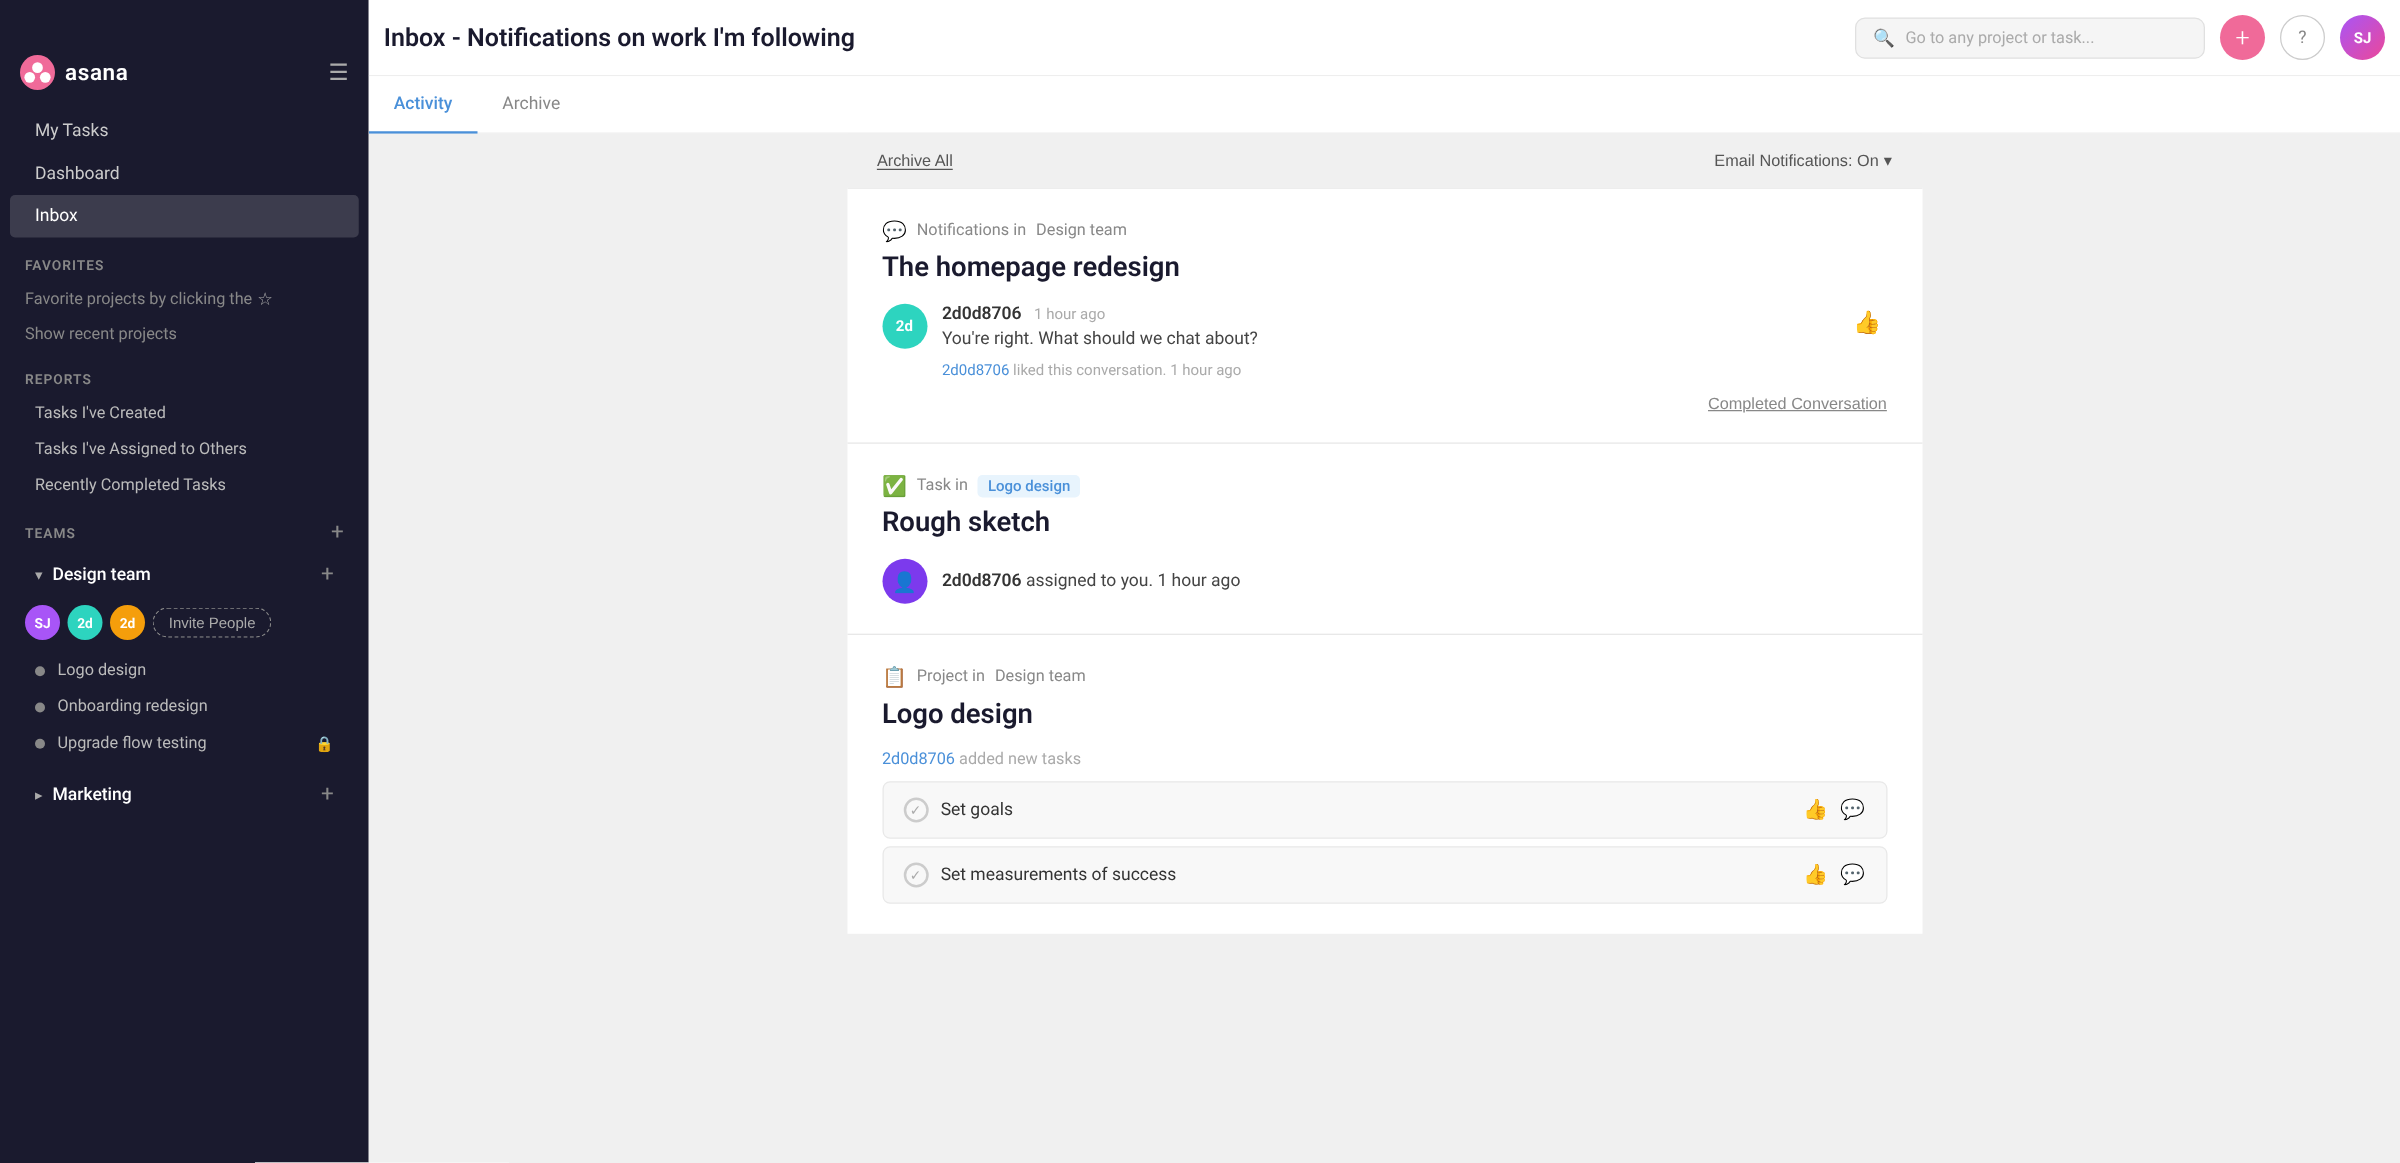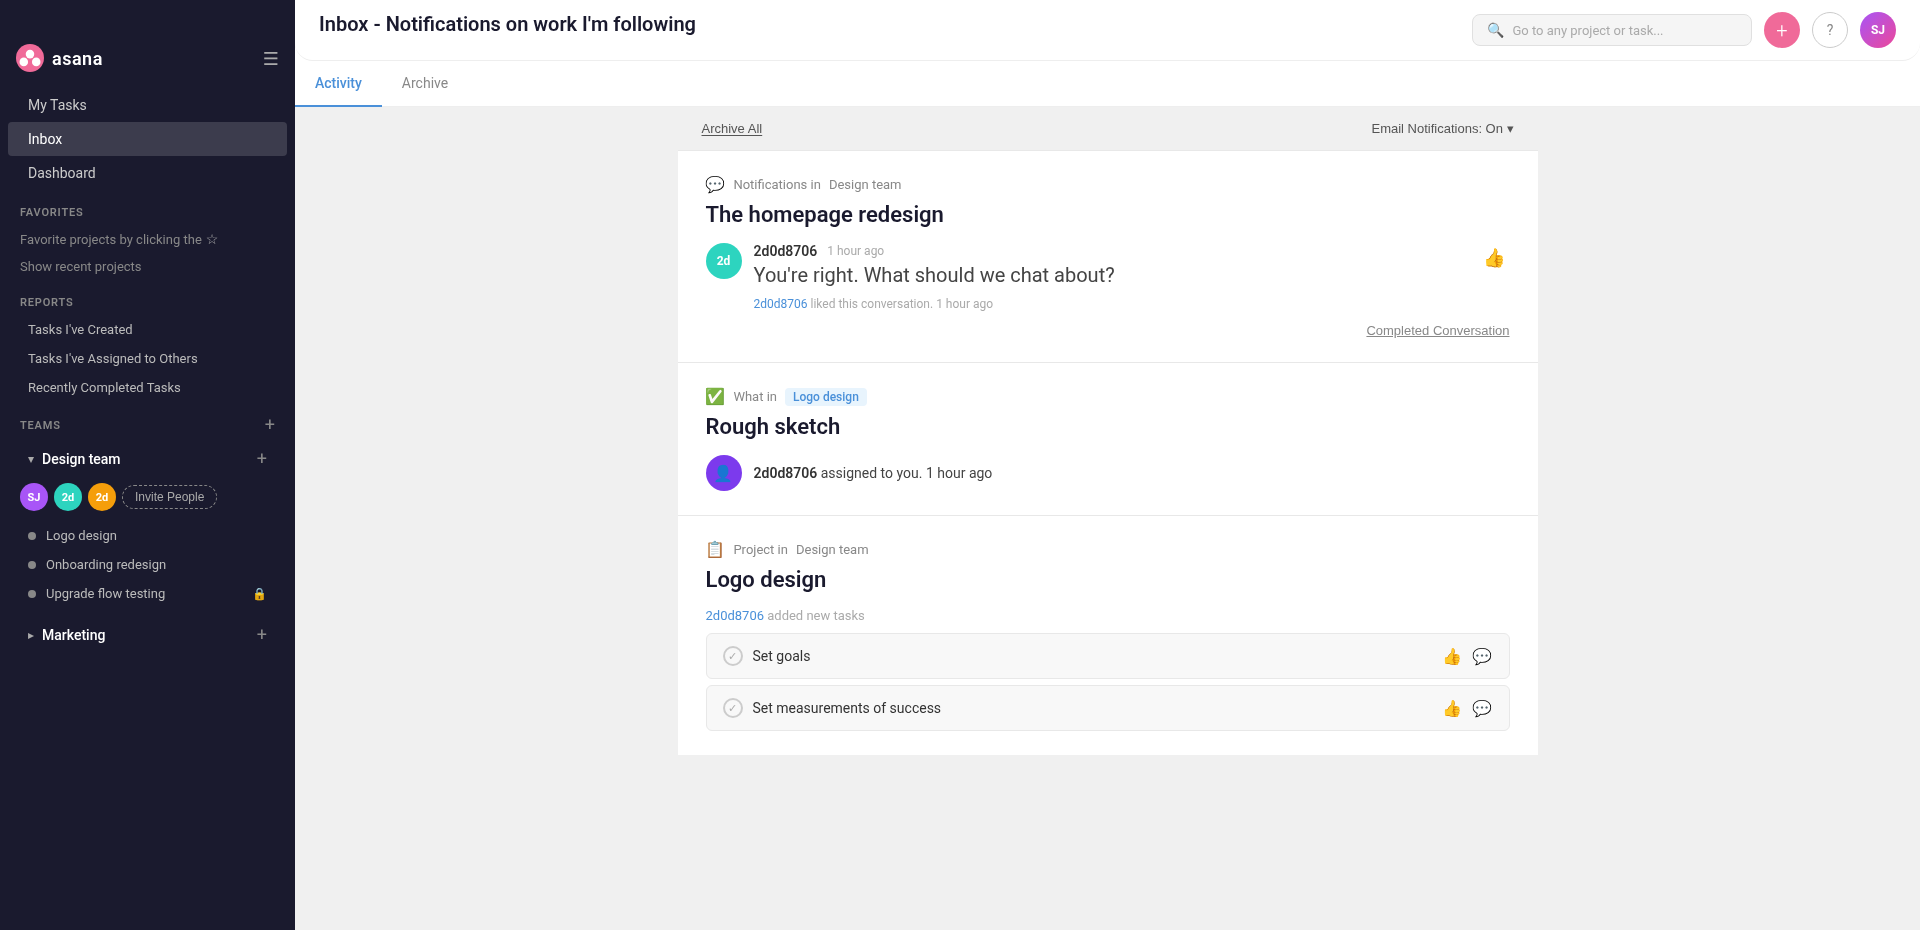--- a/index.html
+++ b/index.html
@@ -192,26 +192,26 @@
     #main {
       flex: 1;
       display: flex;
       flex-direction: column;
       background: #fff;
       overflow: hidden;
     }
 
     .topbar {
       display: flex;
+      align-items: center;
       justify-content: space-between;
-      padding: 12px 24px;
+      padding: 12px 12px;
       background: #fff;
       border-bottom: 1px solid #eee;
       flex-shrink: 0;
-      border-radius: 18px;
     }
     .page-title {
       font-size: 20px;
       font-weight: 600;
       color: #1a1a2e;
     }
     .topbar-right {
       display: flex;
       align-items: center;
       gap: 12px;
@@ -398,21 +398,21 @@
     .comment-author {
       font-size: 14px;
       font-weight: 600;
       color: #333;
     }
     .comment-time {
       font-size: 12px;
       color: #aaa;
     }
     .comment-text {
-      font-size: 20px;
+      font-size: 14px;
       color: #444;
     }
     .like-btn {
       background: none;
       border: none;
       cursor: pointer;
       color: #bbb;
       font-size: 18px;
       padding: 4px;
     }
@@ -527,25 +527,25 @@
         <circle cx="26" cy="23" r="5.5" fill="white"></circle>
       </svg>
       <span class="logo-text">asana</span>
     </div>
     <div class="sidebar-toggle">☰</div>
   </div>
 
   <div class="sidebar-nav-item">
     <span>My Tasks</span>
   </div>
+  <div class="sidebar-nav-item">
+    <span>Dashboard</span>
+  </div>
   <div class="sidebar-nav-item active">
     <span>Inbox</span>
-  </div>
-  <div class="sidebar-nav-item">
-    <span>Dashboard</span>
   </div>
 
   <div class="sidebar-section-label">Favorites</div>
   <div class="favorites-hint">
     <span>Favorite projects by clicking the</span>
     <span class="star-icon">☆</span>
   </div>
   <div class="show-recent">Show recent projects</div>
 
   <div class="sidebar-section-label">Reports</div>
@@ -666,21 +666,21 @@
           <span>1 hour ago</span>
         </div>
         <div class="unfollow-btn">
           <button class="unfollow-link">Completed Conversation</button>
         </div>
       </div>
 
       <div class="notif-card">
         <div class="notif-meta">
           <span class="notif-meta-icon" style="color:#4ade80;">✅</span>
-          <span>What in</span>
+          <span>Task in</span>
           <span class="notif-tag">Logo design</span>
         </div>
         <div class="notif-title">Rough sketch</div>
         <div class="assign-comment">
           <div class="assign-avatar">
             <span>👤</span>
           </div>
           <div class="assign-text">
             <span class="assign-author">2d0d8706</span>
             <span>assigned to you.</span>

